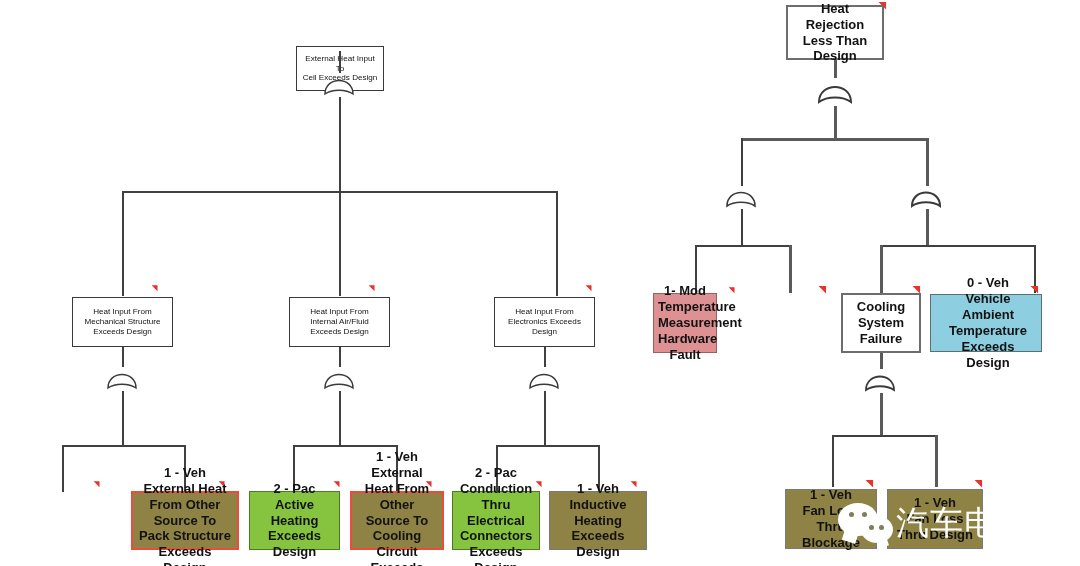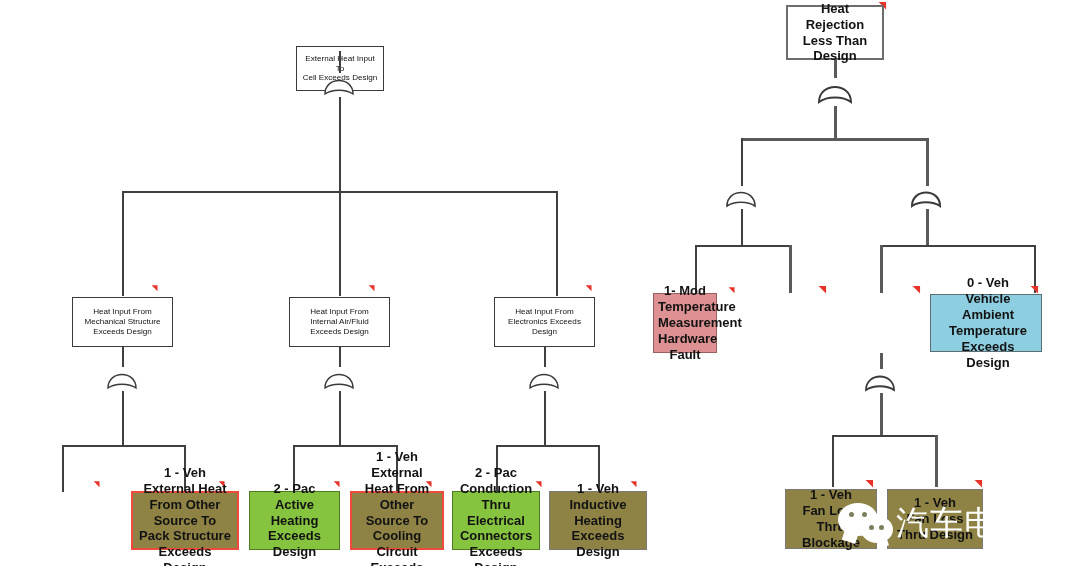--- a/index.html
+++ b/index.html
@@ -201,20 +201,23 @@
   </div>
 
   <span class="tick big" style="left:819px;top:285px;">◥</span>
 
   <div class="ln v thick" style="left:926px;top:209px;height:37px;"></div>
   <div class="ln h" style="left:880px;top:245px;width:155px;"></div>
   <div class="ln v thick" style="left:880px;top:245px;height:48px;"></div>
   <div class="ln v" style="left:1034px;top:245px;height:48px;"></div>
 
   <span class="tick big" style="left:913px;top:285px;">◥</span>
+  <div class="node white-thick" style="left:841px;top:293px;width:80px;height:60px;">
+    <span class="txt">Cooling System<br>Failure</span>
+  </div>
 
   <span class="tick big" style="left:1031px;top:285px;">◥</span>
   <div class="node blue" style="left:930px;top:294px;width:112px;height:58px;padding-left:8px;">
     <span class="txt">0 - Veh<br>Vehicle Ambient Temperature<br>Exceeds Design</span>
   </div>
 
   <div class="ln v thick" style="left:880px;top:353px;height:16px;"></div>
   <div class="gate" style="left:863px;top:368px;">
     <svg viewBox="0 0 34 26">
         <path d="M3 22 C3 4, 31 4, 31 22 C24 17, 10 17, 3 22 Z" fill="#fff" stroke="#3a3a3a" stroke-width="1.8"></path>

